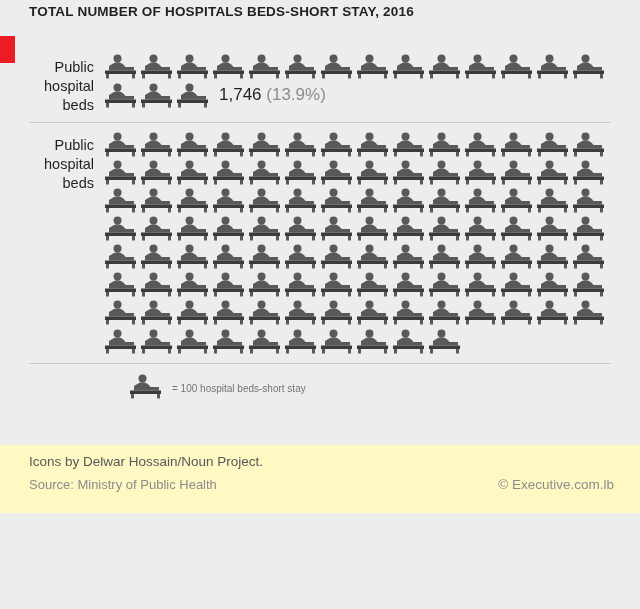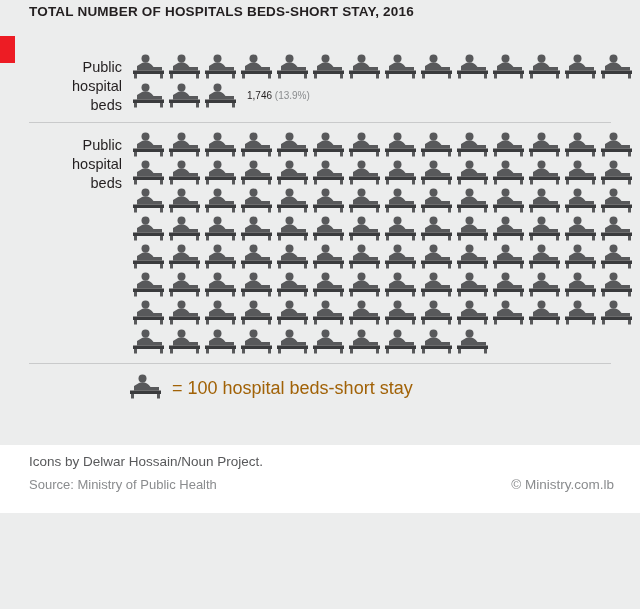--- a/index.html
+++ b/index.html
@@ -46,22 +46,21 @@
   }
   
   .chart-area {
     position: absolute;
     left: 0;
     top: 52px;
     width: 640px;
   }
   .group {
     position: relative;
-    padding: 0 0 0 16px;
-    margin-left: 20px;
+    padding: 0 0 0 8px;
   }
   .group-inner {
     display: flex;
     align-items: flex-start;
   }
   .group-label {
     width: 96px;
     min-width: 96px;
     text-align: right;
     padding-right: 10px;
@@ -89,53 +88,53 @@
     height: 25px;
     margin-right: 3px;
     display: inline-block;
   }
   .value-row {
     display: flex;
     align-items: center;
     height: 30px;
   }
   .value-text {
-    font-size: 10px;
+    font-size: 17px;
     color: #231f20;
     margin-left: 7px;
     white-space: nowrap;
   }
   .value-pct {
     color: #8a8c8e;
   }
   .divider {
     height: 1px;
     background: #c9cacb;
     margin: 7px 29px 7px 29px;
   }
   
   .legend {
     display: flex;
     align-items: center;
     padding-left: 129px;
     height: 34px;
   }
   .legend-text {
-    font-size: 18px;
-    color: #a16207;
+    font-size: 10px;
+    color: #737373;
     margin-left: 7px;
   }
   
   .footer {
     position: absolute;
     left: 0;
     bottom: 0;
     width: 640px;
     height: 68px;
-    background: #ffffff;
+    background: #fef9c3;
   }
   .footer-credit {
     position: absolute;
     left: 29px;
     top: 9px;
     font-size: 13.5px;
     color: #58595b;
   }
   .footer-source {
     position: absolute;
@@ -1105,16 +1104,16 @@
             <rect x="4" y="40" width="6" height="9" fill="#58595b"></rect>
             <rect x="56" y="40" width="6" height="9" fill="#58595b"></rect>
           </svg></span>
       <span class="legend-text">= 100 hospital beds-short stay</span>
     </div>
   </div>
 
   <div class="footer">
     <div class="footer-credit">Icons by Delwar Hossain/Noun Project.</div>
     <div class="footer-source">Source: Ministry of Public Health</div>
-    <div class="footer-brand">© Ministry.com.lb</div>
+    <div class="footer-brand">© Executive.com.lb</div>
   </div>
 
 </div>
 
 </body></html>

